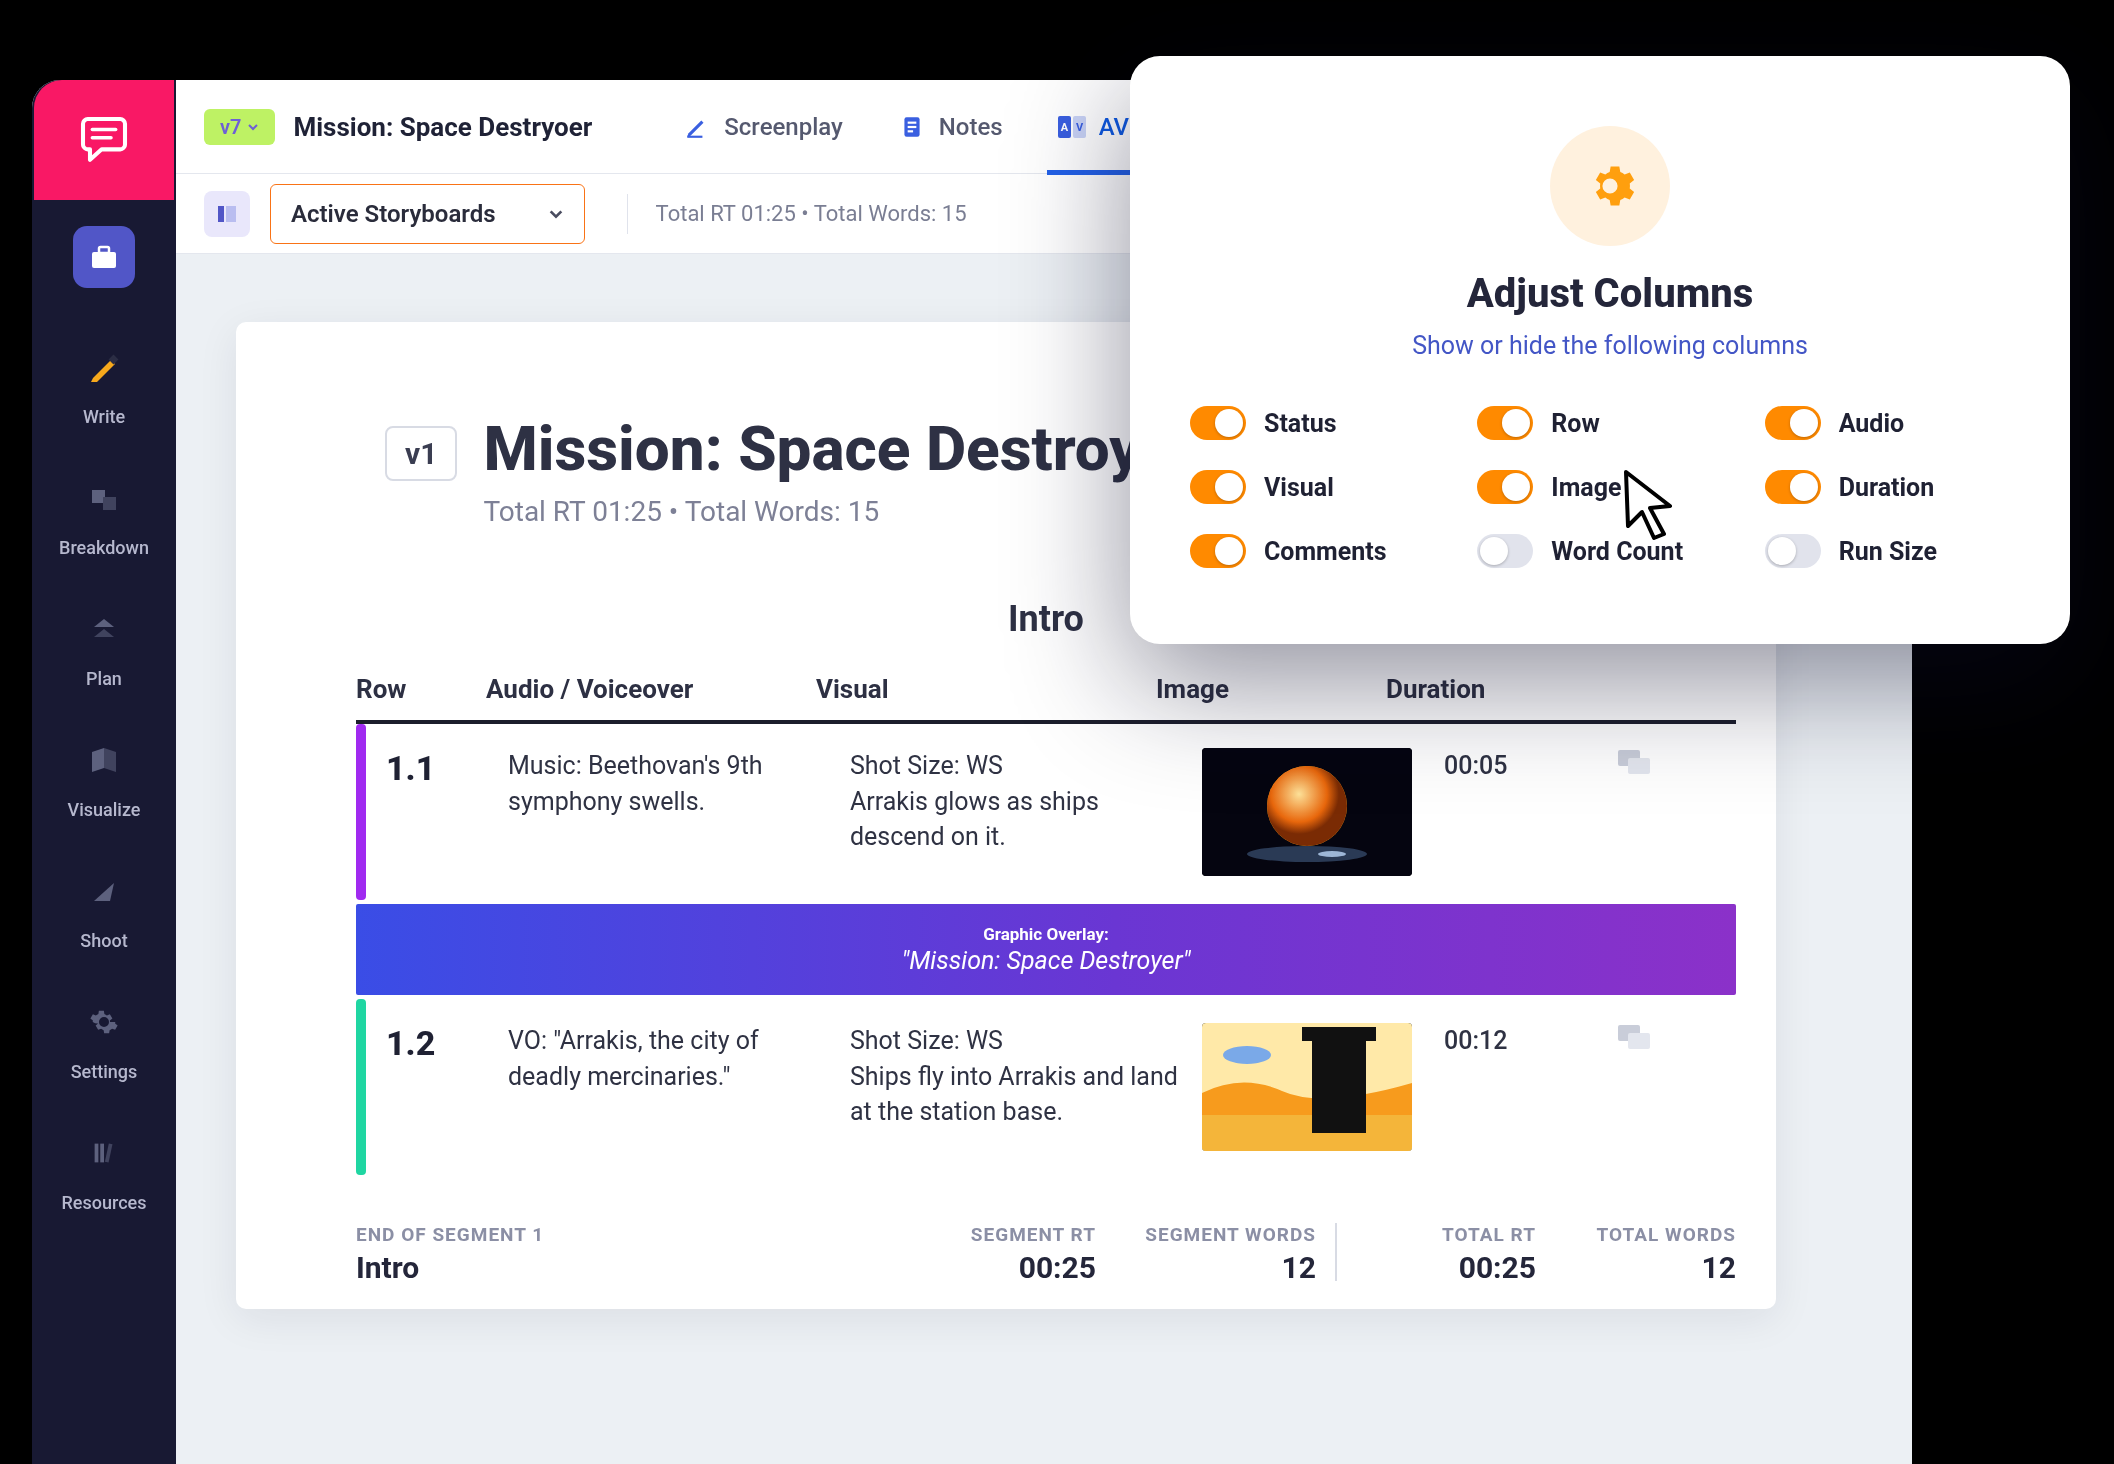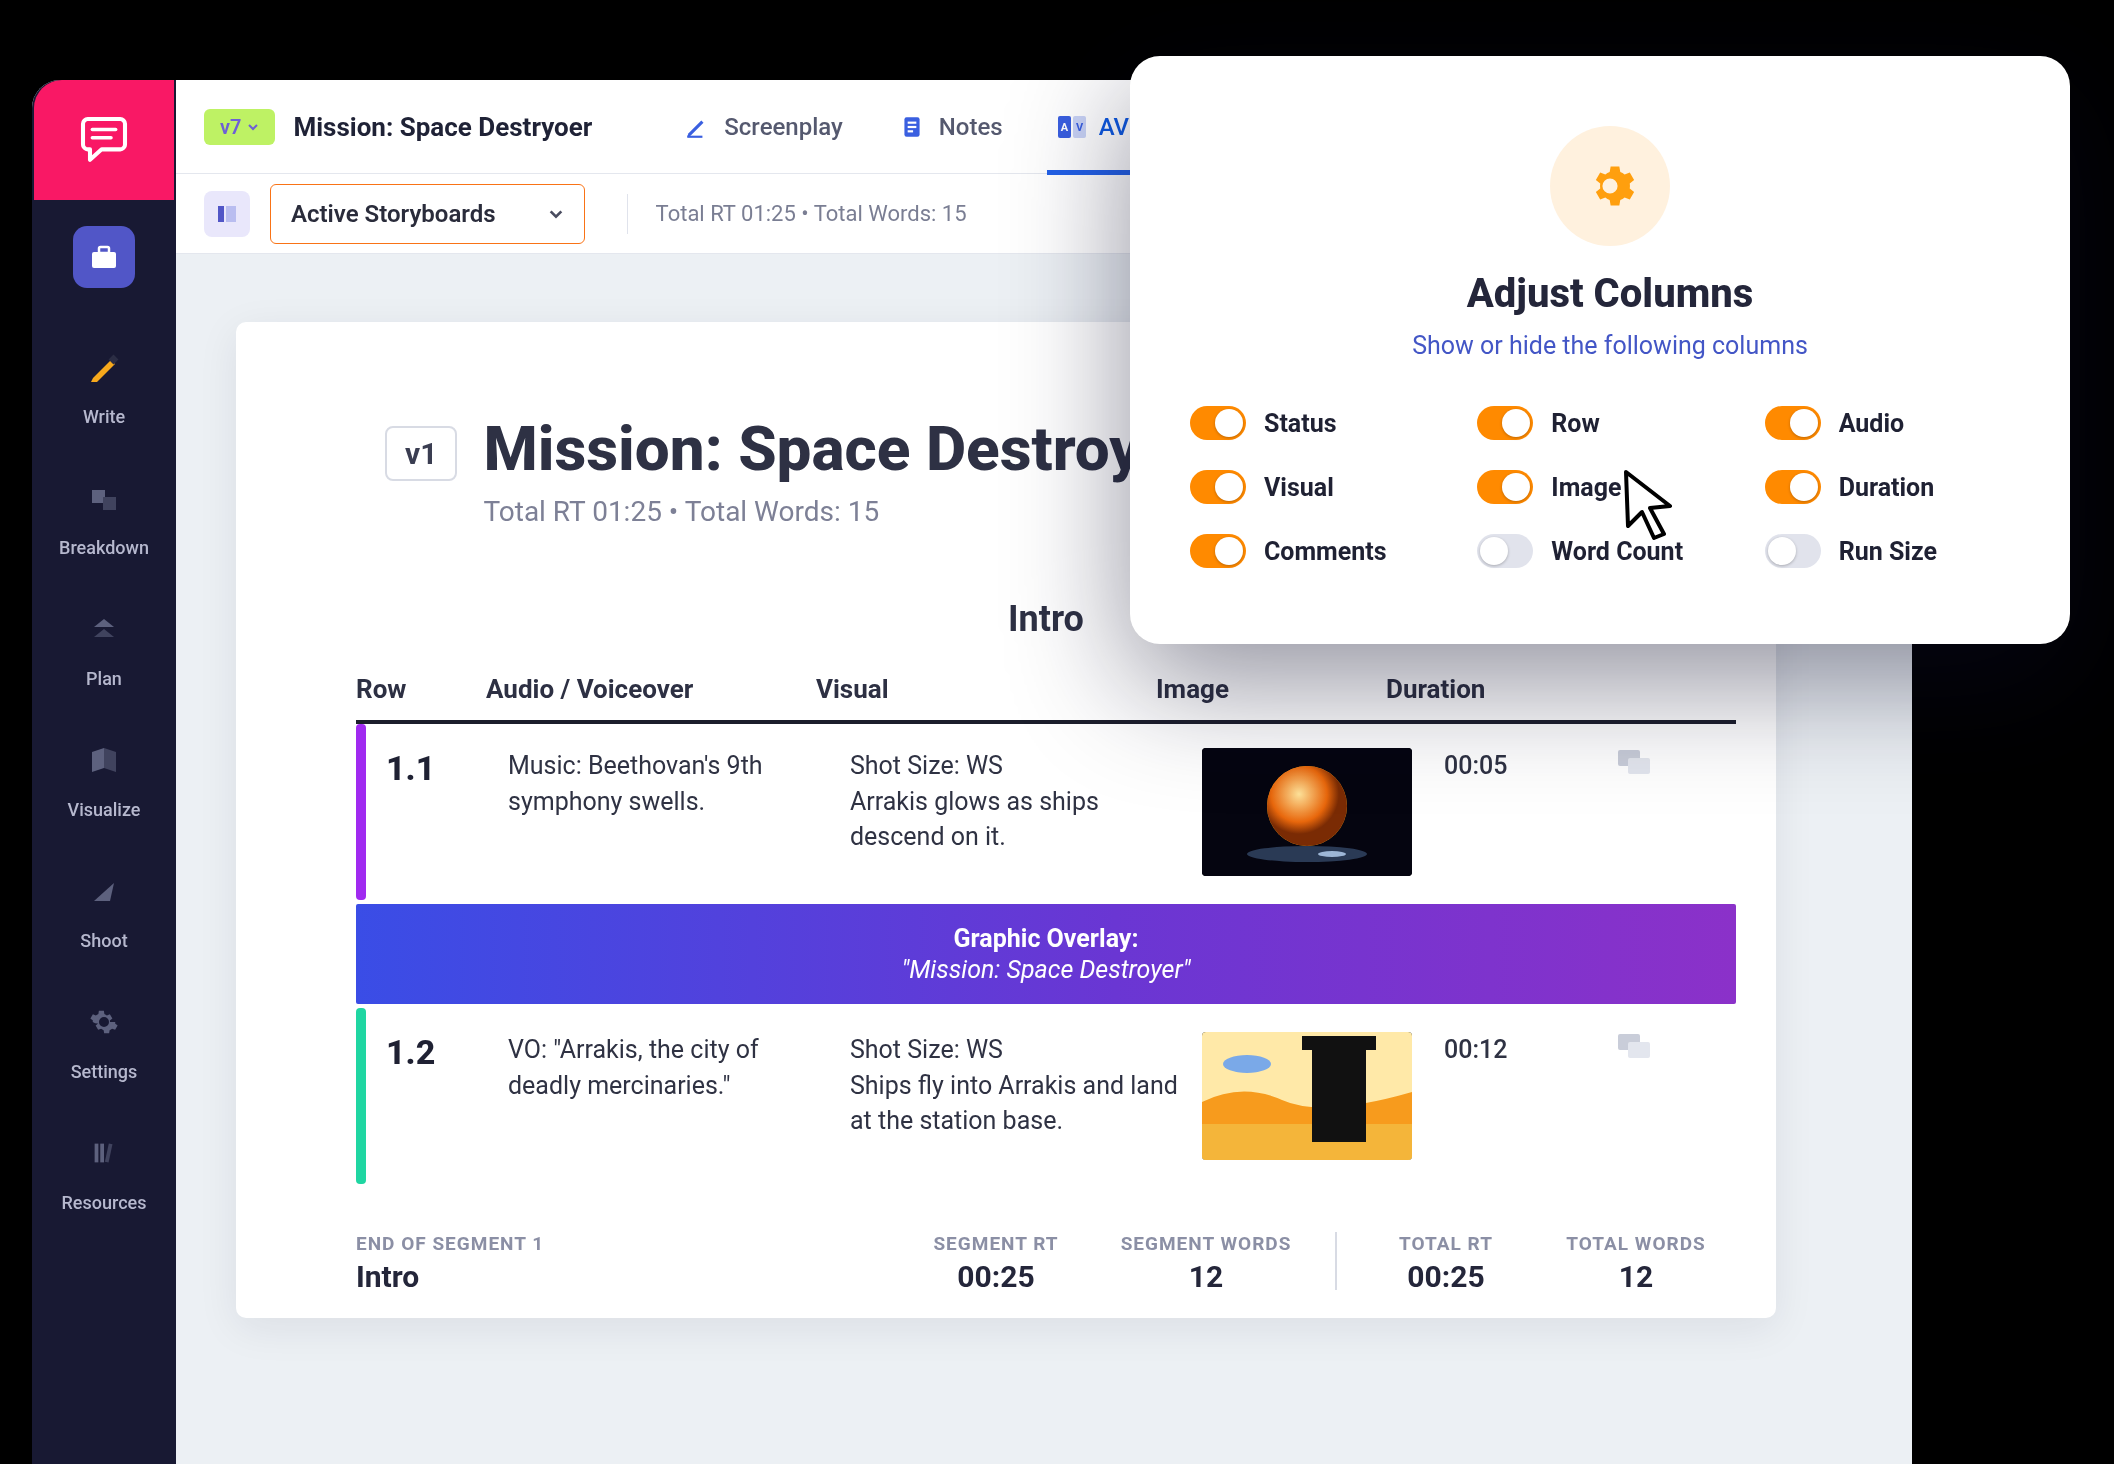--- a/index.html
+++ b/index.html
@@ -172,33 +172,33 @@
 .thumb1 svg, .thumb2 svg { width:100%; height:100%; display:block; }
 .comments-icon { color: #c9cdd9; }
 .overlay-bar {
   margin: 4px 0 4px 0;
   padding: 20px 0;
   background: linear-gradient(90deg, #3a4de6 0%, #6a36d3 55%, #8b31c9 100%);
   color: #fff;
   text-align: center;
   border-radius: 2px;
 }
-.overlay-bar .t { font-weight: 700; font-size: 25px; }
+.overlay-bar .t { font-weight: 700; font-size: 17px; }
 .overlay-bar .s { font-style: italic; font-size: 25px; margin-top: 2px; }
 
 .seg-footer {
   display: grid;
   grid-template-columns: 1fr 200px 220px 40px 180px 200px;
   margin-top: 48px;
   align-items: start;
 }
 .seg-footer .lab { font-size: 19px; letter-spacing: 1px; color: #8b8fa5; font-weight: 700; }
 .seg-footer .val { font-size: 30px; font-weight: 700; color: #24263a; margin-top: 4px; }
 .seg-footer .c1 { text-align: left; }
-.seg-footer .cc { text-align: center; }
+.seg-footer .cc { text-align: right; }
 .seg-divider { border-left: 2px solid #d8dbe4; height: 58px; justify-self: center; }
 
 .popover {
   position: absolute;
   top: 56px; left: 1130px;
   width: 940px;
   background: #fff;
   border-radius: 30px;
   box-shadow: 0 38px 120px rgba(10,12,40,.45);
   padding: 70px 40px 76px 60px;

